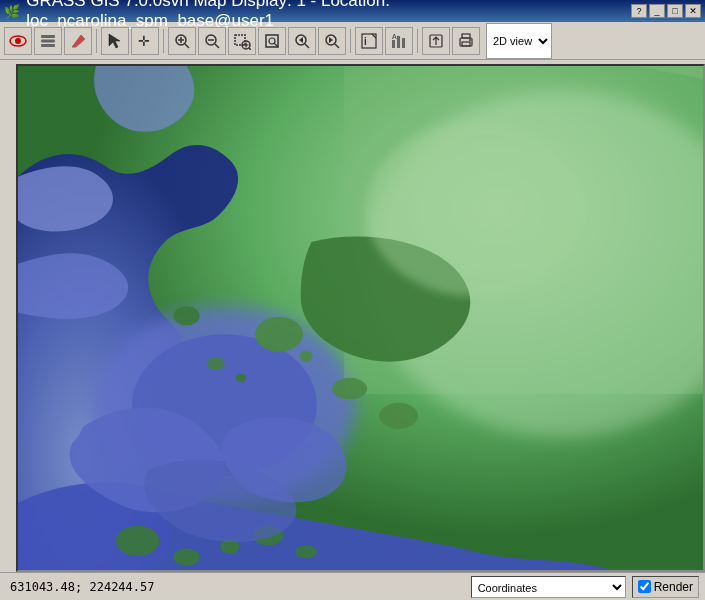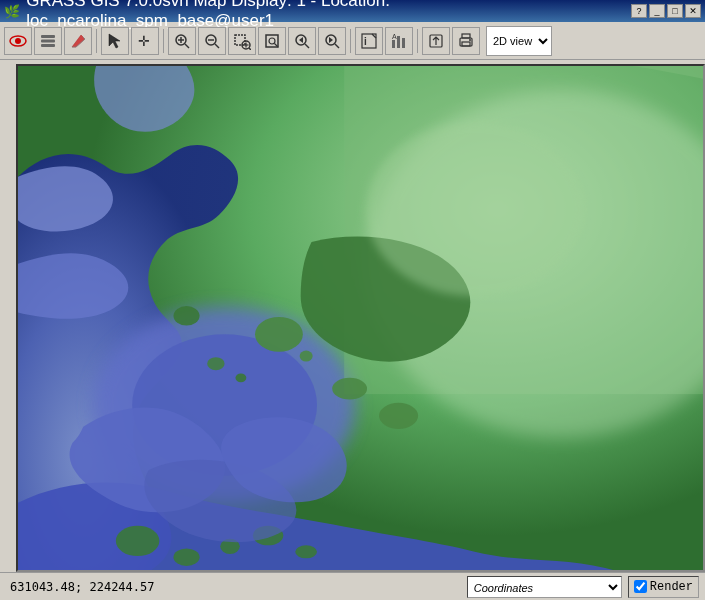--- a/index.html
+++ b/index.html
@@ -73,21 +73,21 @@
     }
     .tool-divider {
       width: 1px;
       height: 24px;
       background: #999;
       margin: 0 2px;
       flex-shrink: 0;
     }
 
     .view-select {
-      height: 30px;
+      height: 36px;
       background: #fff;
       border: 1px solid #999;
       font-size: 11px;
       padding: 0 2px;
       cursor: pointer;
       margin-left: 4px;
     }
 
     
     #map-area {
@@ -134,21 +134,20 @@
       gap: 2px;
     }
     #coordinates-select {
       height: 22px;
       width: 150px;
       background: #fff;
       border: 1px solid #999;
       font-size: 11px;
       cursor: pointer;
       padding: 4px 2px;
-      font-style: italic;
     }
     #render-check-wrapper {
       display: flex;
       align-items: center;
       gap: 3px;
       margin-left: 6px;
       border: 1px solid #999;
       padding: 1px 4px;
       background: #d4d0c8;
     }
@@ -456,15 +455,15 @@
   <div id="coordinates-dropdown-wrapper" style="display:flex; align-items:center;">
     <select id="coordinates-select" style="height:22px; width:155px; font-size:11px; background:#fff; border:1px inset #999; cursor:pointer;">
       <option>Coordinates</option>
       <option>Geographic</option>
       <option>Projected</option>
     </select>
   </div>
 
   <div id="render-check-wrapper" style="display:flex; align-items:center; gap:3px; margin-left:6px; border:1px inset #999; padding:1px 5px; background:#d4d0c8; height:22px;">
     <input type="checkbox" id="render-checkbox" checked="" style="">
-    <label id="render-label" for="render-checkbox" style="font-size:12px; cursor:pointer;font-family:Liberation Mono, monospace;">Render</label>
+    <label id="render-label" for="render-checkbox" style="font-size:12px; cursor:pointer;">Render</label>
   </div>
 </div>
 
 </body></html>

